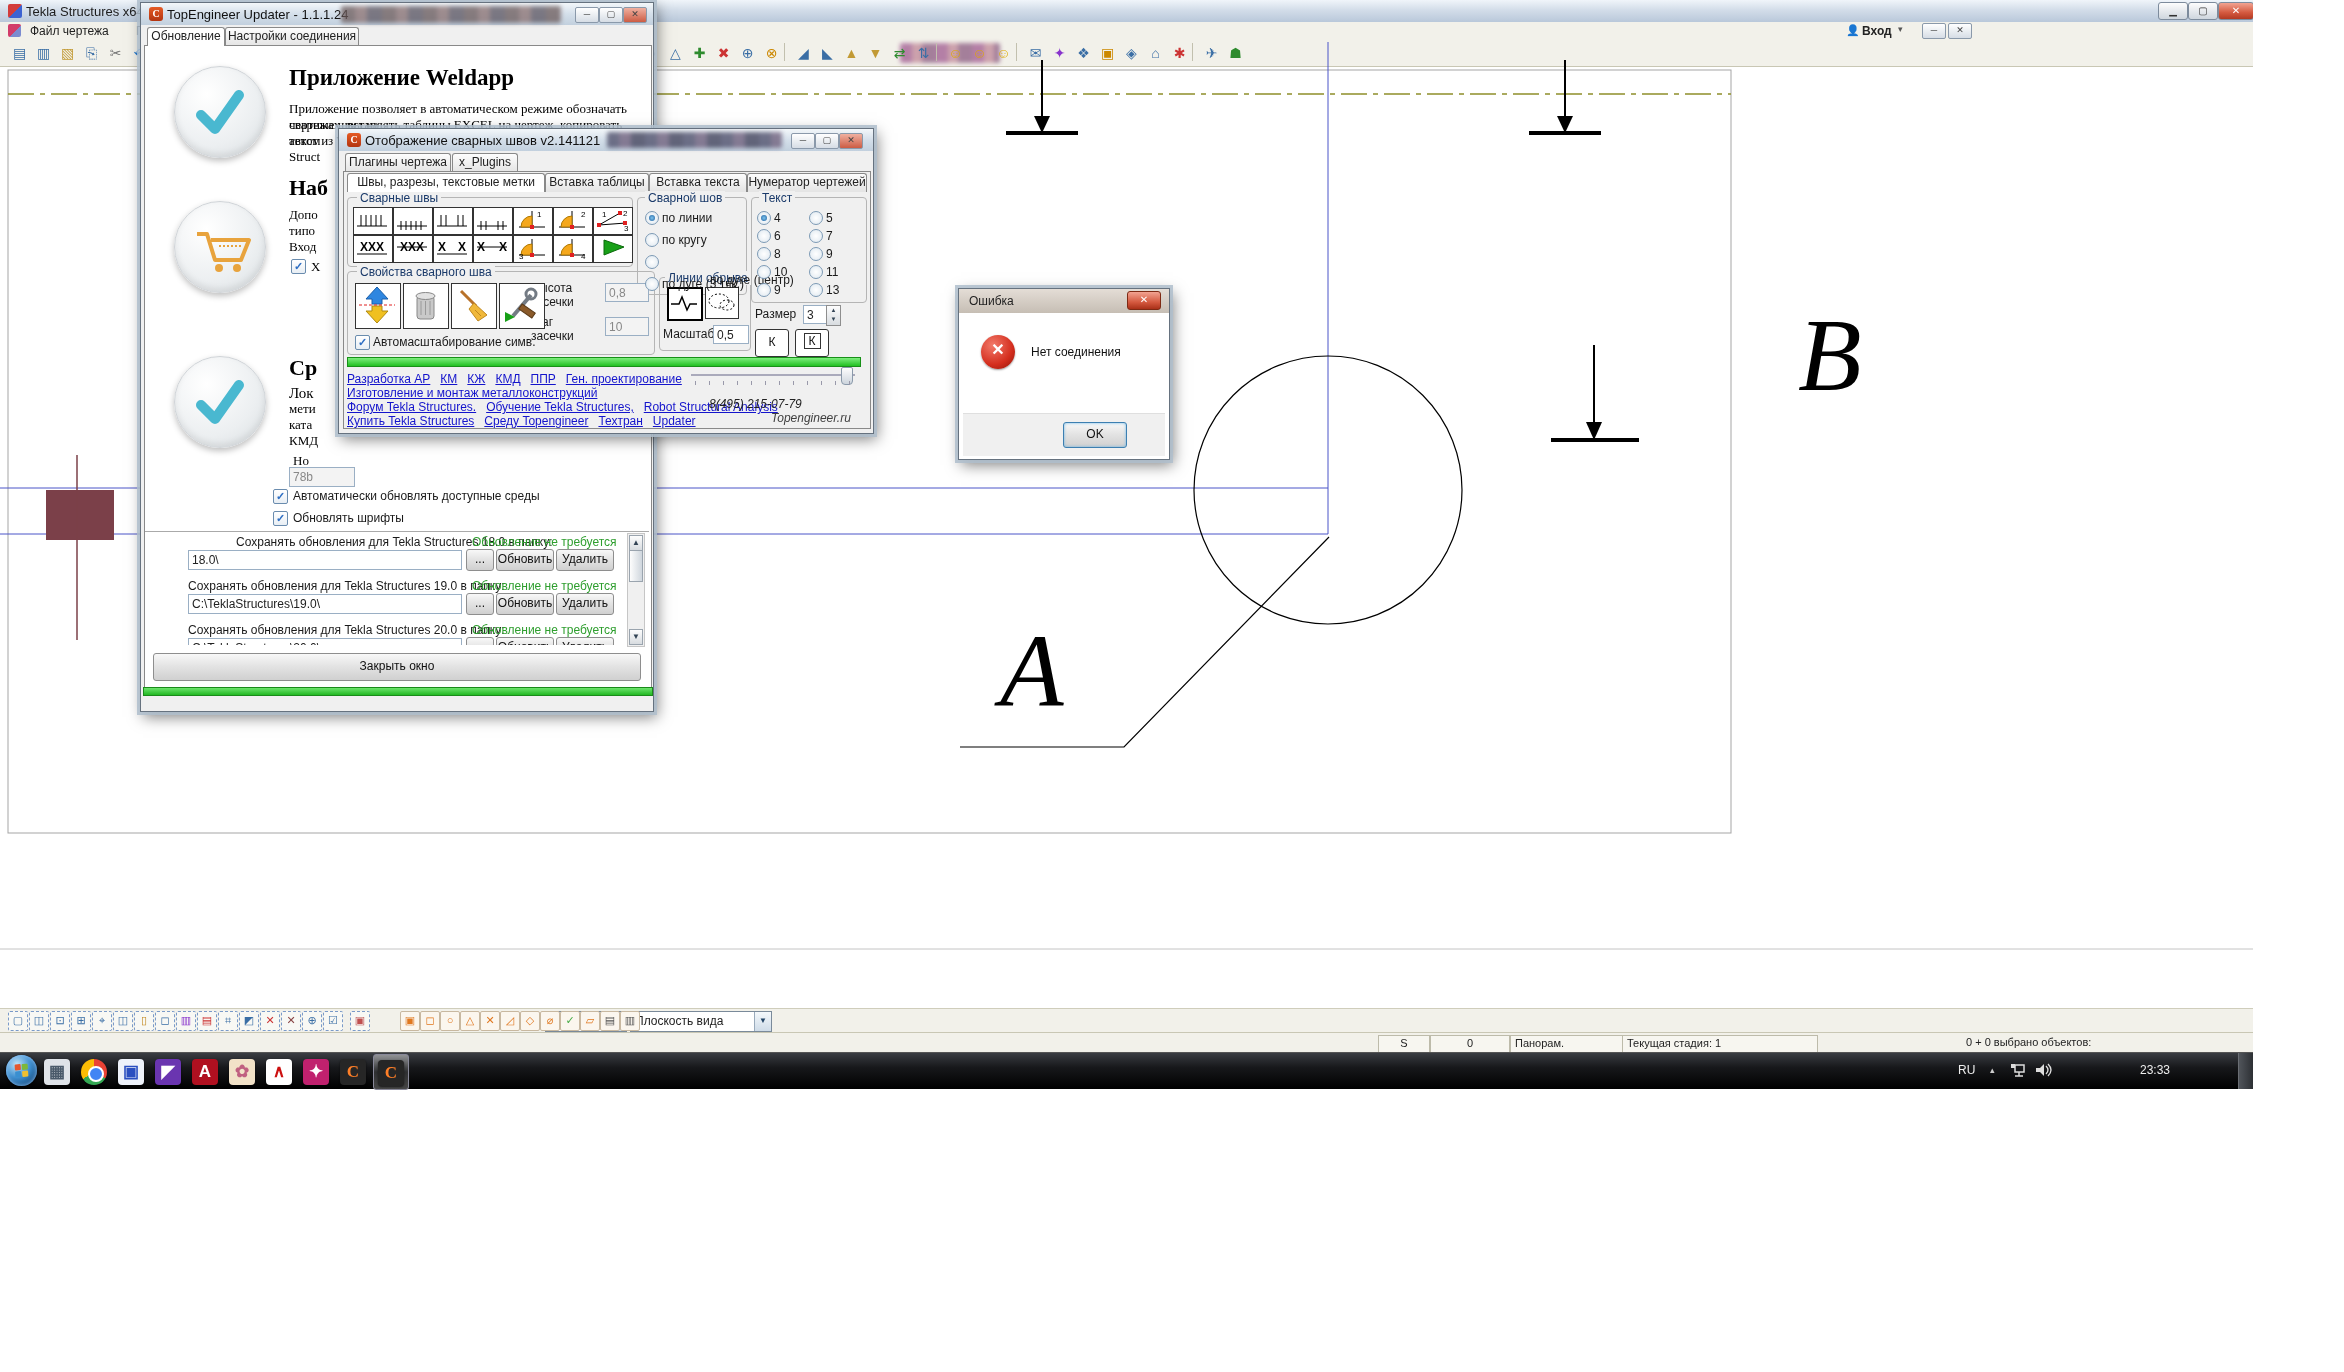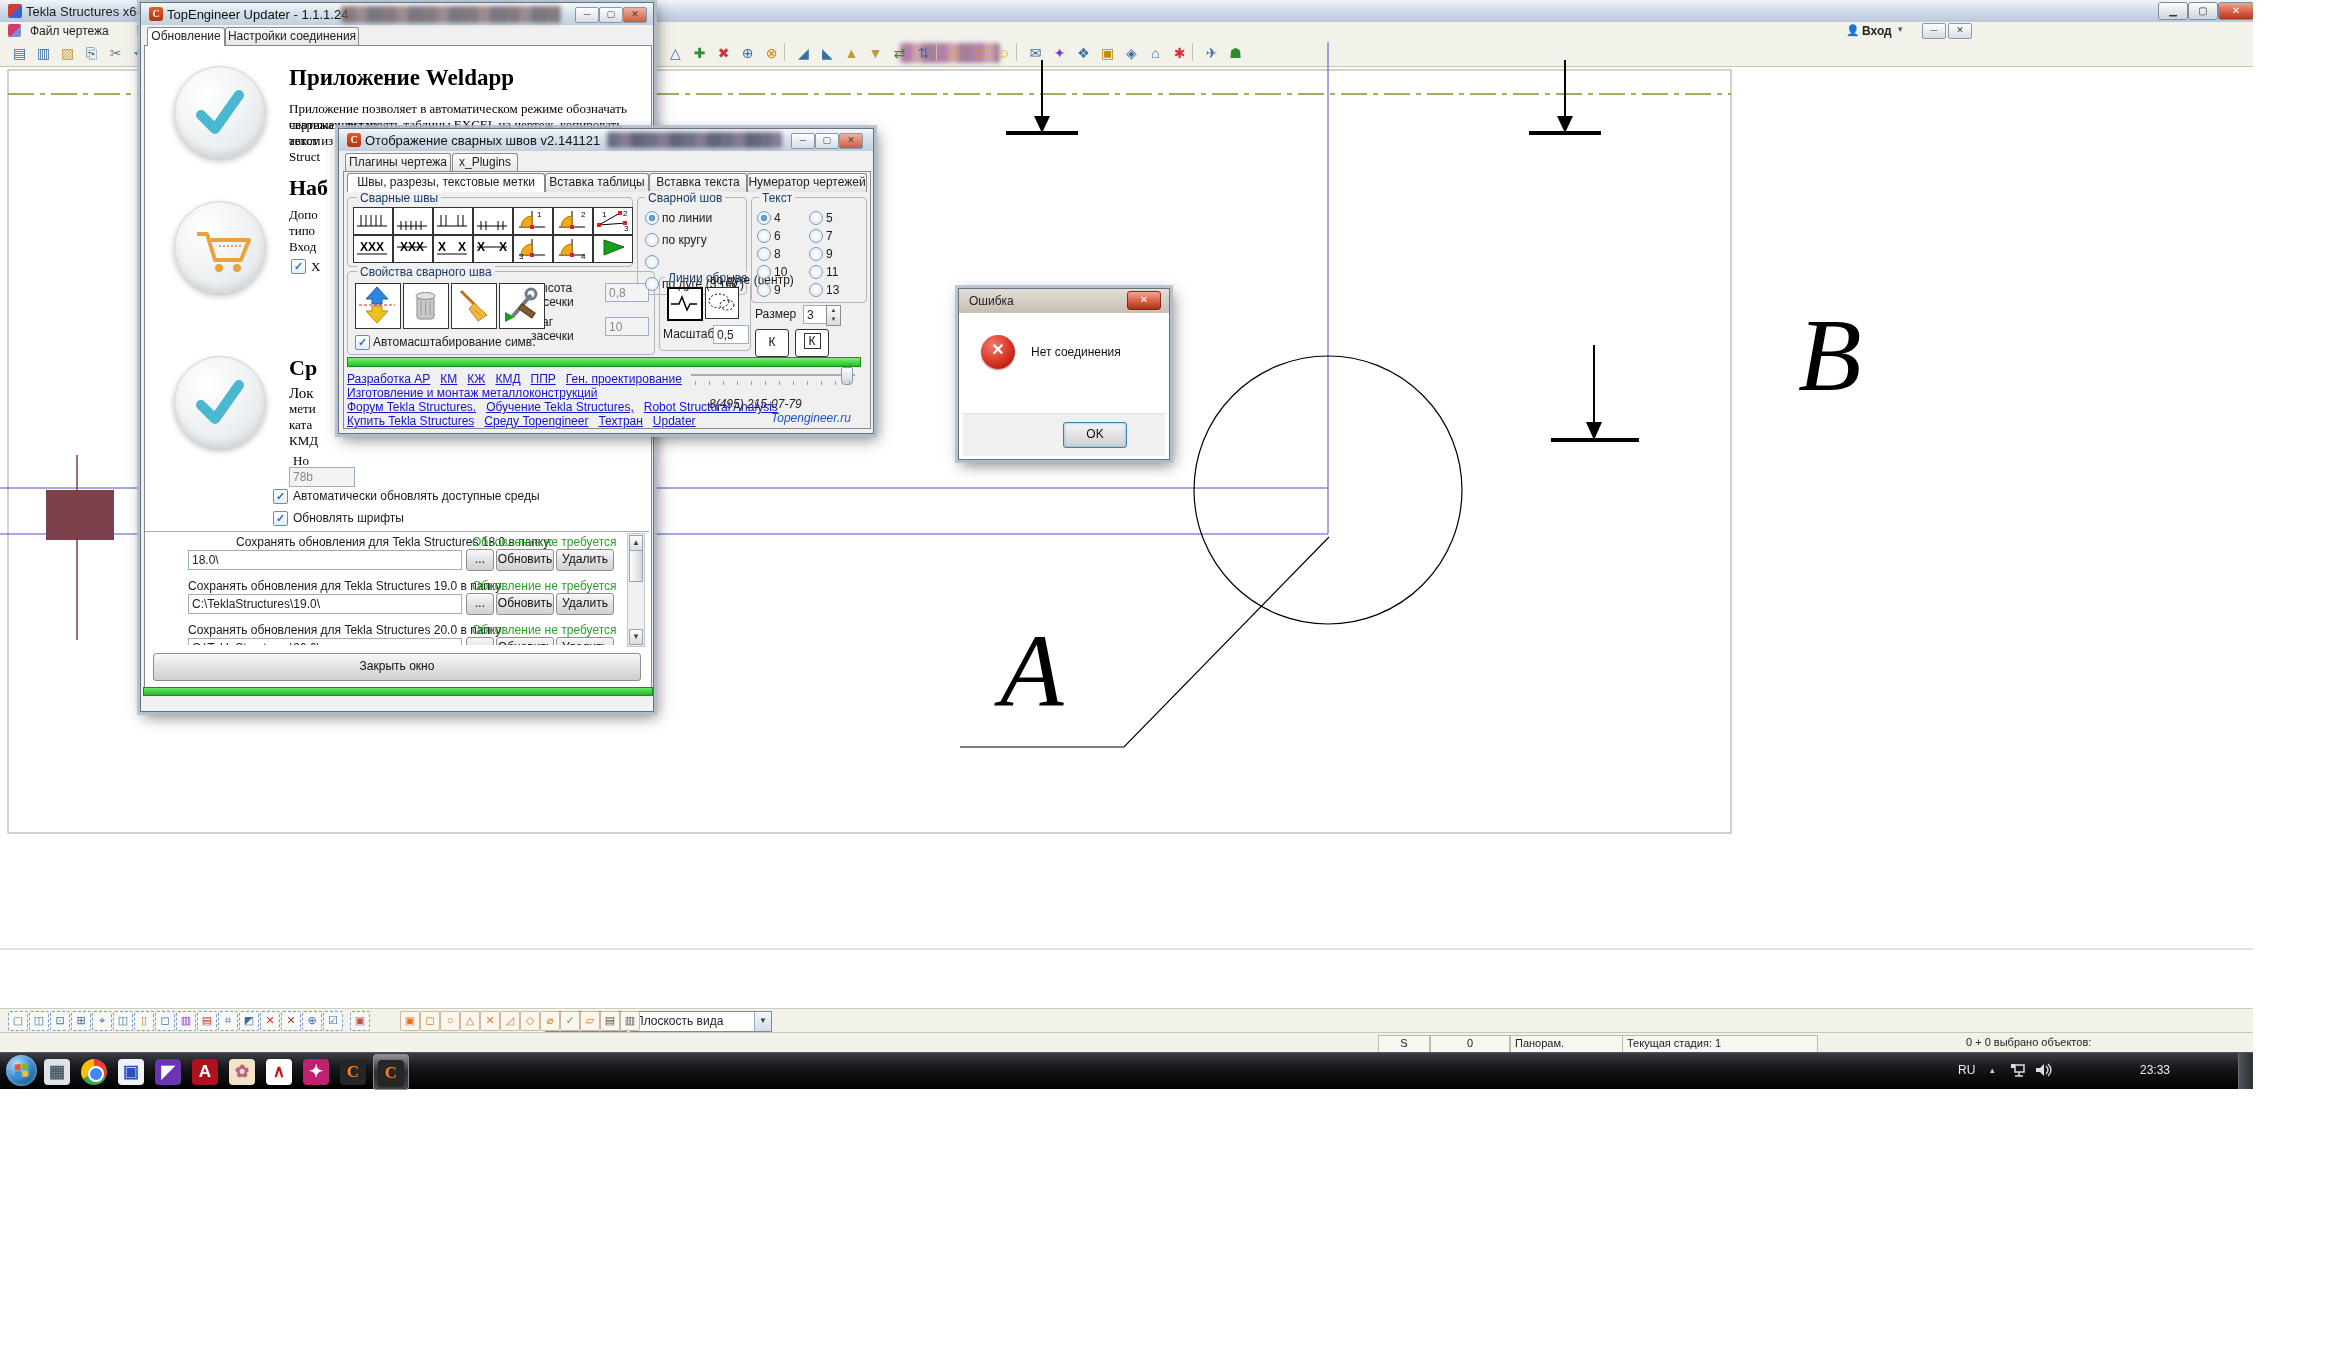--- a/index.html
+++ b/index.html
@@ -431,21 +431,21 @@
     <div id="breakBtns"></div>
     <div class="lbl" style="left:324px;top:198px">Масштаб</div>
     <div class="field" style="left:374px;top:196px;width:28px;height:13px">0,5</div>
 
     <div class="abs" style="left:8px;top:228px;width:512px;height:8px;background:linear-gradient(#7dee7d,#22c022);border:1px solid #189018"></div>
     <div id="linkRow1" class="abs" style="left:8px;top:240px"><span class="link" style="margin-right: 10px;">Разработка АР</span><span class="link" style="margin-right: 10px;">КМ</span><span class="link" style="margin-right: 10px;">КЖ</span><span class="link" style="margin-right: 10px;">КМД</span><span class="link" style="margin-right: 10px;">ППР</span><span class="link" style="margin-right: 10px;">Ген. проектирование</span></div>
     <div id="linkRow2" class="abs" style="left:8px;top:254px"><span class="link" style="margin-right: 10px;">Изготовление и монтаж металлоконструкций</span></div>
     <div id="linkRow3" class="abs" style="left:8px;top:268px"><span class="link" style="margin-right: 10px;">Форум Tekla Structures.</span><span class="link" style="margin-right: 10px;">Обучение Tekla Structures,</span><span class="link" style="margin-right: 10px;">Robot Structural Analysis</span></div>
     <div id="linkRow4" class="abs" style="left:8px;top:282px"><span class="link" style="margin-right: 10px;">Купить Tekla Structures</span><span class="link" style="margin-right: 10px;">Среду Topengineer</span><span class="link" style="margin-right: 10px;">Техтран</span><span class="link" style="margin-right: 10px;">Updater</span></div>
     <div class="abs" style="left:370px;top:268px;font-size:12px;font-style:italic;color:#222">8(495) 215-07-79</div>
-    <div class="abs" style="left:432px;top:282px;font-size:12px;font-style:italic;color:#1d4ed8">Topengineer.ru</div>
+    <div class="abs" style="left:432px;top:282px;font-size:12px;font-style:italic;color:#404040">Topengineer.ru</div>
     <div class="abs" style="left:352px;top:245px;width:164px;height:2px;background:#aab"></div>
     <div class="abs" style="left:502px;top:238px;width:10px;height:16px;background:linear-gradient(#fdfdfd,#cdd5dd);border:1px solid #8a99aa;border-radius:2px 2px 4px 4px"></div>
     <div id="sliderTicks"></div>
   <div class="iconbtn" style="left: 14px; top: 78px; width: 38px; height: 26px;"><svg width="36" height="24" viewBox="0 0 36 24">
           <line x1="3" y1="18" x2="33" y2="18" stroke="#000"></line>
           <line x1="7" y1="7" x2="7" y2="18" stroke="#000"></line>
           <line x1="12" y1="7" x2="12" y2="18" stroke="#000"></line>
           <line x1="17" y1="7" x2="17" y2="18" stroke="#000"></line>
           <line x1="22" y1="7" x2="22" y2="18" stroke="#000"></line>
           <line x1="27" y1="7" x2="27" y2="18" stroke="#000"></line>

